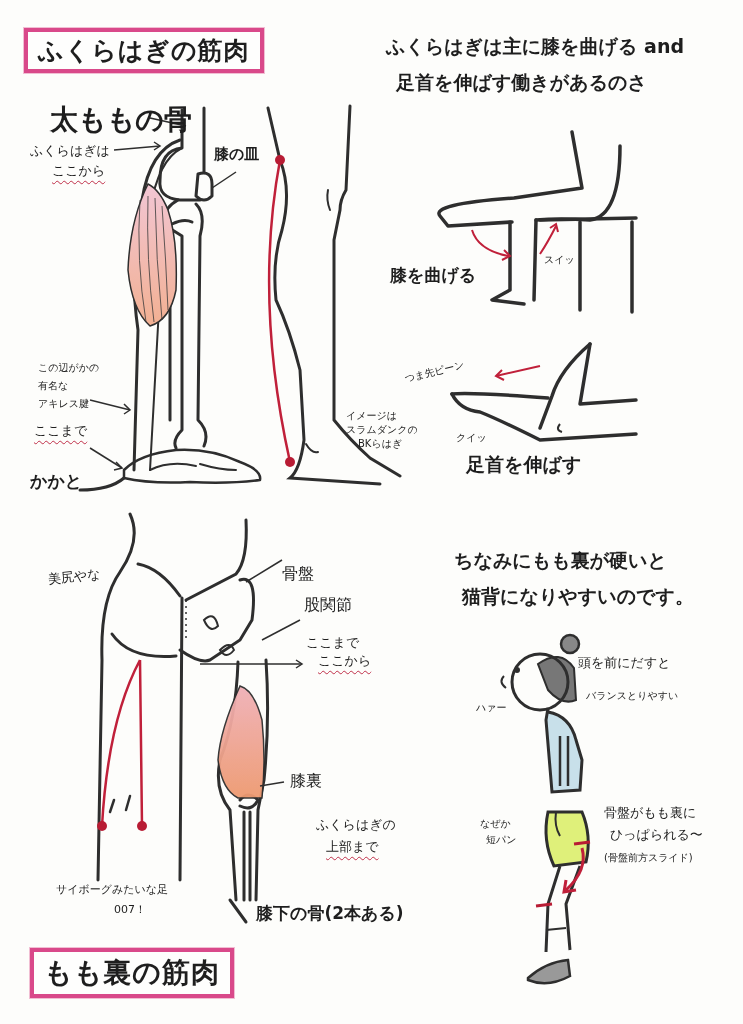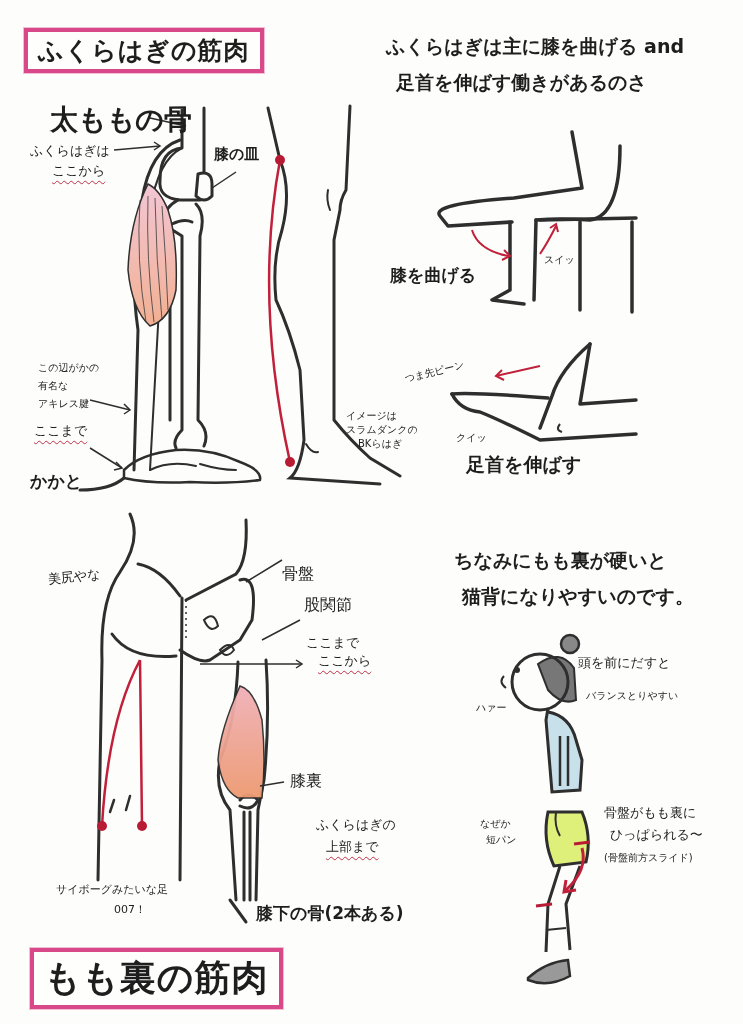--- a/index.html
+++ b/index.html
@@ -199,21 +199,21 @@
 <div class="lbl" style="left:304px; top:596px; font-size:16px;">股関節</div>
 <div class="lbl t-sm" style="left:306px; top:636px;">ここまで</div>
 <div class="lbl t-sm wavy" style="left:318px; top:654px;">ここから</div>
 <div class="lbl" style="left:290px; top:772px; font-size:16px;">膝裏</div>
 <div class="lbl t-sm" style="left:316px; top:818px;">ふくらはぎの</div>
 <div class="lbl t-sm wavy" style="left:326px; top:840px;">上部まで</div>
 <div class="lbl" style="left:256px; top:904px; font-size:17px; font-weight:bold;">膝下の骨(2本ある)</div>
 <div class="lbl t-xs" style="left:56px; top:884px; font-size:11px;">サイボーグみたいな足</div>
 <div class="lbl t-xs" style="left:114px; top:904px; font-size:11px;">007！</div>
 
-<div class="title-box t-lg" style="left:30px; top:948px; font-size:36px;font-family:Liberation Mono, monospace;">もも裏の筋肉</div>
+<div class="title-box t-lg" style="left:30px; top:948px; font-size:28px;font-family:Liberation Mono, monospace;">もも裏の筋肉</div>
 
 <div class="lbl t-md" style="left:454px; top:550px;">ちなみにもも裏が硬いと</div>
 <div class="lbl t-md" style="left:462px; top:586px;">猫背になりやすいのです。</div>
 
 <div class="lbl t-xs" style="left:476px; top:702px;">ハァー</div>
 <div class="lbl t-sm" style="left:578px; top:656px;">頭を前にだすと</div>
 <div class="lbl t-xs" style="left:586px; top:690px;text-align:center;">バランスとりやすい</div>
 <div class="lbl t-xs" style="left:480px; top:818px;">なぜか</div>
 <div class="lbl t-xs" style="left:486px; top:834px;">短パン</div>
 <div class="lbl t-sm" style="left:604px; top:806px;">骨盤がもも裏に</div>

